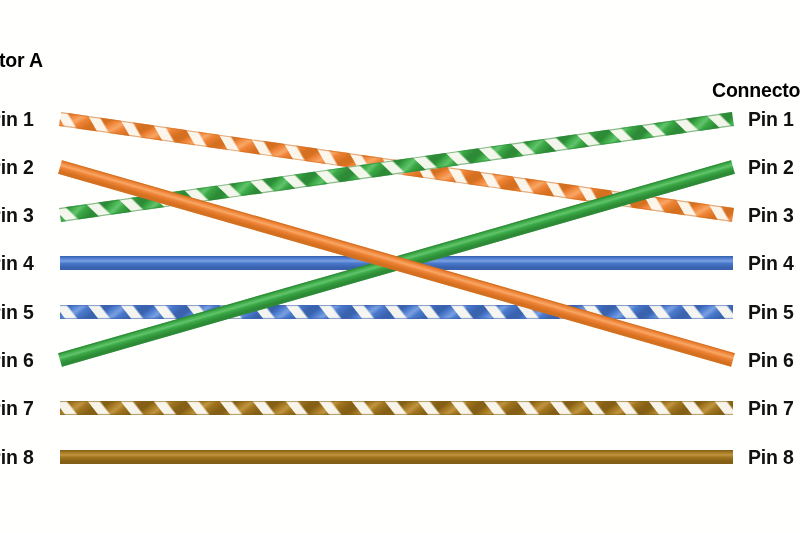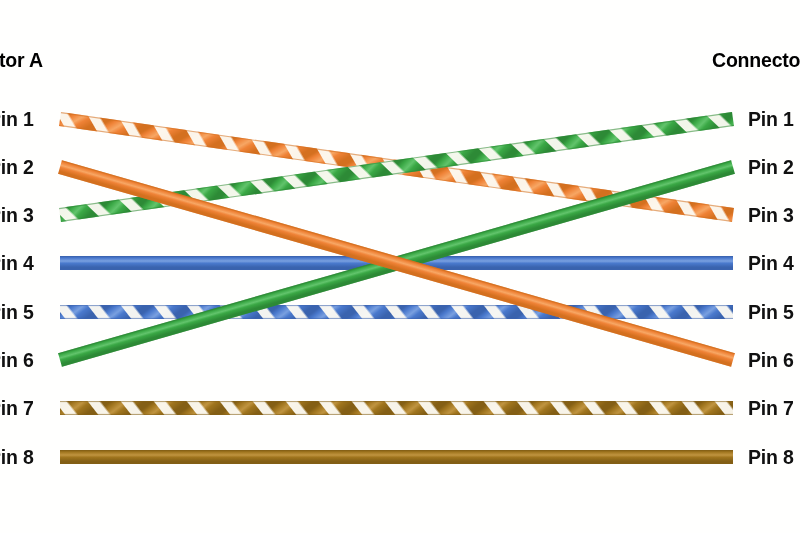--- a/index.html
+++ b/index.html
@@ -22,21 +22,21 @@
     position: absolute;
     top: 48px;
     font-size: 19.5px;
     font-weight: bold;
     color: #000000;
     letter-spacing: -0.2px;
     white-space: nowrap;
     line-height: 24px;
   }
   #header-a { left: -34px; }
-  #header-b { left: 712px; }
+  #header-b { left: 712px; margin-top: 30px; }
 
   
   .pin-label {
     position: absolute;
     font-size: 19.5px;
     font-weight: bold;
     color: #111111;
     letter-spacing: -0.2px;
     white-space: nowrap;
     line-height: 22px;

